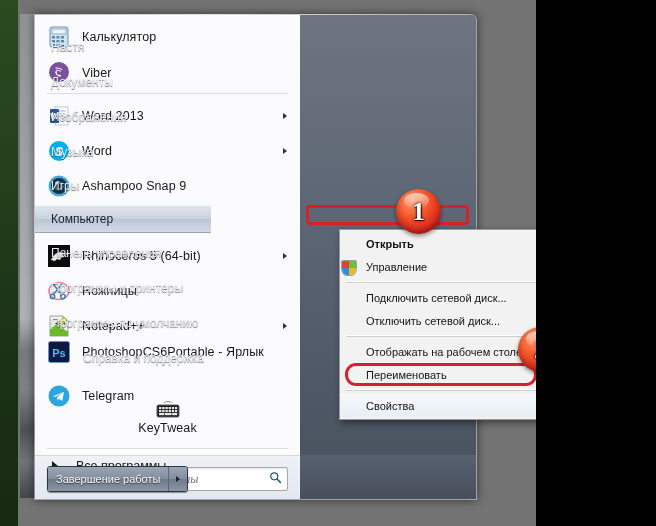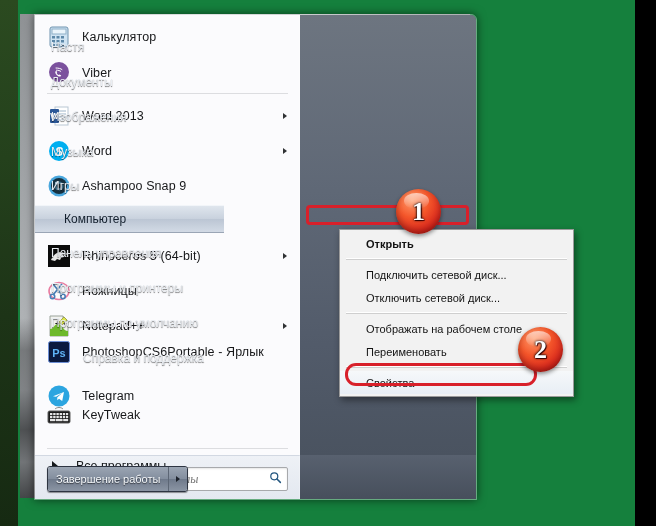--- a/index.html
+++ b/index.html
@@ -1,19 +1,19 @@
 <!DOCTYPE html>
 <html><head>
 <meta charset="utf-8">
 <style>
   html,body{margin:0;padding:0;background:#000;}
   body{width:656px;height:526px;overflow:hidden;font-family:"Liberation Sans",sans-serif;}
 
   
-  #frame{position:relative;width:635px;height:526px;background:#15803d;overflow:hidden;}
+  #frame{position:relative;width:536px;height:526px;background:#737373;overflow:hidden;}
   #leftbar{position:absolute;left:0;top:0;width:18px;height:526px;
            background:linear-gradient(180deg,#2b4a20 0%,#24411c 30%,#1d3417 60%,#162a12 100%);}
 
   
   #desktop{position:absolute;left:20px;top:14px;width:450px;height:484px;overflow:hidden;
            background:linear-gradient(105deg,#8e9194 0%,#b7babd 18%,#cfd2d4 32%,#b2b5b8 48%,#93979a 66%,#7e8285 82%,#6d7174 100%);}
   .sphere{position:absolute;border-radius:50%;}
   .sph-white{background:radial-gradient(circle at 33% 26%, #ffffff 0%, #f2f2f2 30%, #cfcfcf 62%, #9d9d9d 100%);}
   .sph-black{background:radial-gradient(circle at 33% 26%, #6e6e6e 0%, #2b2b2b 35%, #0d0d0d 70%, #000 100%);}
   .sph-green{background:radial-gradient(circle at 33% 26%, #dcf264 0%, #a8d91a 35%, #76a808 72%, #4d7003 100%);}
@@ -54,21 +54,21 @@
   #searchwrap input{border:0;outline:0;flex:1;font-family:"Liberation Serif",serif;font-style:italic;
       font-size:12px;color:#6d6f72;background:transparent;padding:0 6px;}
   #search-icon{width:18px;margin-right:3px;color:#2a5b86;font-size:13px;text-align:center;}
 
   
   .r-item{position:absolute;left:0;width:176px;height:31px;display:flex;align-items:center;}
   .r-label{font-size:12px;color:#e9edf2;margin-left:16px;white-space:nowrap;
            text-shadow:0 1px 1px rgba(0,0,0,.55);}
   .r-sep{position:absolute;left:12px;width:152px;height:1px;background:rgba(255,255,255,.18);}
   #r-computer{background:linear-gradient(180deg,#dfe5ed 0%,#c9d2de 48%,#bcc6d4 52%,#d2dae5 100%);
-      border-top:1px solid #f2f5f9;border-bottom:1px solid #9aa5b5;padding-left:13px;}
+      border-top:1px solid #f2f5f9;border-bottom:1px solid #9aa5b5;}
   #r-computer .r-label{color:#14202e;text-shadow:none;}
 
   
   #shutdown{position:absolute;left:12px;top:451px;height:24px;display:flex;align-items:stretch;
       border:1px solid #2e3542;border-radius:3px;overflow:hidden;box-shadow:0 1px 1px rgba(0,0,0,.4);}
   #shutdown-main{display:flex;align-items:center;padding:0 8px;
       background:linear-gradient(180deg,#9ba5b3 0%,#848f9f 48%,#6f7a8b 52%,#8b95a4 100%);
       font-size:11px;color:#f4f7fa;text-shadow:0 1px 1px rgba(0,0,0,.6);white-space:nowrap;}
   #shutdown-arrow{width:18px;display:flex;align-items:center;justify-content:center;
       border-left:1px solid #5c6675;
@@ -287,21 +287,21 @@
     <div class="l-item" style="top:363px;">
       <span class="l-ico">
         <svg width="24" height="24" viewBox="0 0 24 24">
             <circle cx="12" cy="12" r="10.5" fill="#2ca5e0"></circle>
             <path d="M6 12.3l11-4.3-1.8 9-3.2-2.3-1.6 1.6-.2-2.7 5-4.6-6.2 3.8z" fill="#fff"></path>
           </svg>
       </span>
       <span class="l-label">Telegram</span>
     </div>
 
-    <div class="l-item" style="top:382px;">
+    <div class="l-item" style="top:382px;flex-direction:column;">
       <span class="l-ico">
         <svg width="24" height="24" viewBox="0 0 24 24">
             <rect x="1" y="8" width="22" height="12" rx="1.5" fill="#1a1a1a" stroke="#5f5f5f"></rect>
             <g fill="#e6e6e6">
               <rect x="3" y="10" width="2.4" height="2.2"></rect>
               <rect x="6.2" y="10" width="2.4" height="2.2"></rect>
               <rect x="9.4" y="10" width="2.4" height="2.2"></rect>
               <rect x="12.6" y="10" width="2.4" height="2.2"></rect>
               <rect x="15.8" y="10" width="2.4" height="2.2"></rect>
               <rect x="19" y="10" width="2.2" height="2.2"></rect>
@@ -376,20 +376,31 @@
         <span class="tri"></span>
       </span>
     </div>
   </div>
 
   <div id="ctxmenu">
     <div class="c-item c-bold">
       <span class="c-ico"></span>
       <span class="c-txt">Открыть</span>
     </div>
+    <div class="c-item">
+      <span class="c-ico">
+        <span class="shield">
+            <i class="q1"></i>
+            <i class="q2"></i>
+            <i class="q3"></i>
+            <i class="q4"></i>
+          </span>
+      </span>
+      <span class="c-txt">Управление</span>
+    </div>
     <div class="c-sep"></div>
     <div class="c-item">
       <span class="c-ico"></span>
       <span class="c-txt">Подключить сетевой диск...</span>
     </div>
     <div class="c-item">
       <span class="c-ico"></span>
       <span class="c-txt">Отключить сетевой диск...</span>
     </div>
     <div class="c-sep"></div>

